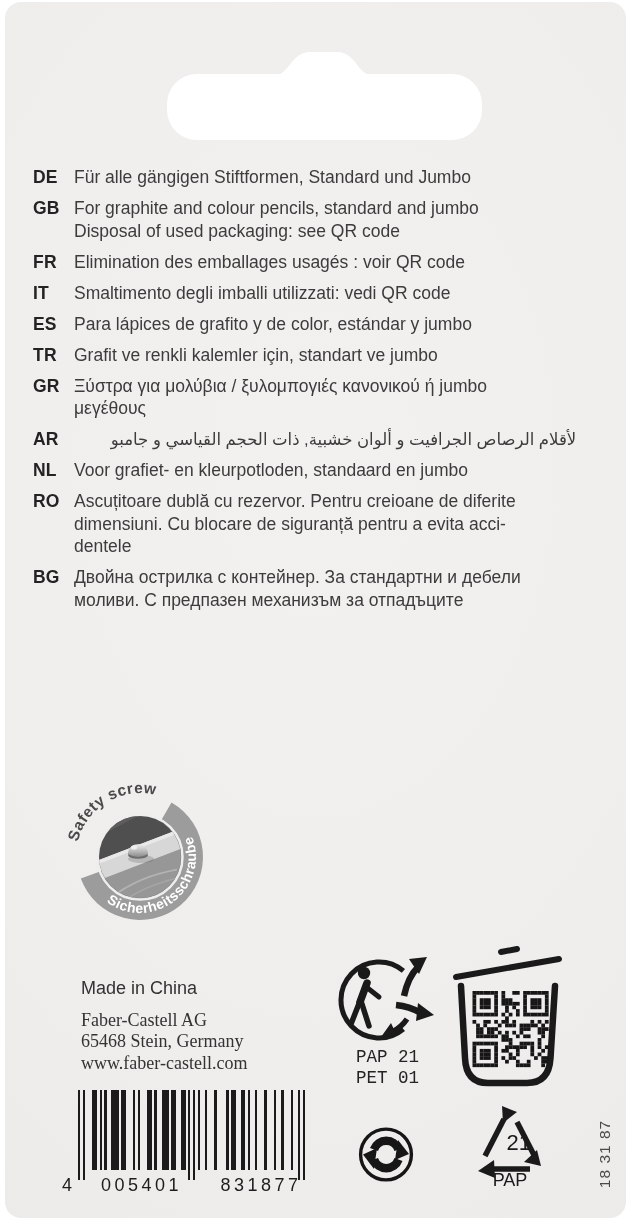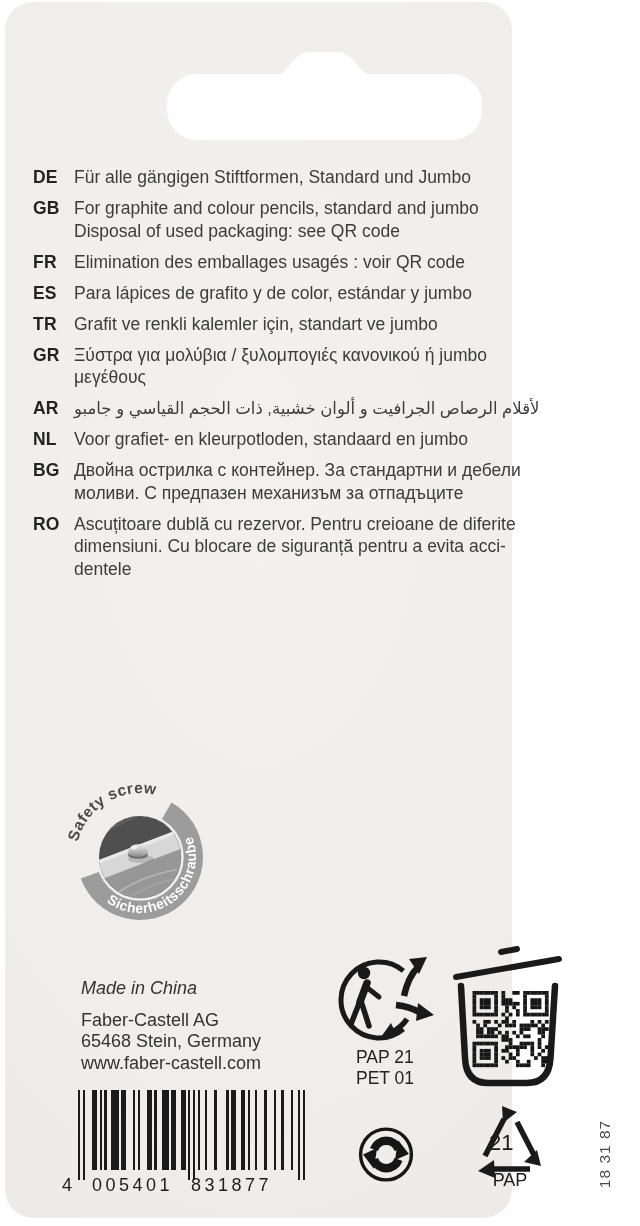--- a/index.html
+++ b/index.html
@@ -1,49 +1,49 @@
 <!DOCTYPE html>
 <html><head>
 <meta charset="utf-8">
 <style>
   html,body{margin:0;padding:0;background:#ffffff;}
   body{width:640px;height:1226px;position:relative;overflow:hidden;
        font-family:"Liberation Sans","DejaVu Sans",sans-serif;color:#3c3c3c;}
-  .card{position:absolute;left:5px;top:2px;width:507px;height:1216px;border-radius:28px;
+  .card{position:absolute;left:5px;top:2px;width:621px;height:1216px;border-radius:16px;
         background:radial-gradient(120% 90% at 50% 38%,#f2f1f0 0%,#efeeed 55%,#eae9e8 100%);}
   svg{position:absolute;overflow:visible;}
   .hang{left:150px;top:40px;width:340px;height:110px;}
   
   .langs{position:absolute;left:28px;top:164px;width:580px;}
   .lrow{display:flex;margin-bottom:8.5px;font-size:17.5px;line-height:22.5px;}
   .code{width:41px;flex:none;font-weight:700;color:#232323;letter-spacing:.2px;}
   .txt{flex:1;white-space:pre-line;color:#3c3c3c;}
-  .lrow.ar .txt{direction:rtl;text-align:left;font-size:16.5px;}
+  .lrow.ar .txt{direction:rtl;text-align:center;font-size:16.5px;}
   
   .badge{left:50px;top:770px;width:170px;height:160px;}
   .badge text{font-family:"Liberation Sans","DejaVu Sans",sans-serif;}
   
-  .origin{position:absolute;left:76px;top:976px;font-size:18px;color:#333333;font-style:italic;}
-  .addr{position:absolute;left:76px;top:1008px;font-size:18px;line-height:21.4px;color:#333333;}
-  .papcodes{position:absolute;left:351px;top:1045px;font-size:17.5px;line-height:20.5px;color:#232323;}
-  .tri-num{position:absolute;left:484px;top:1128px;width:42px;text-align:left;
+  .origin{position:absolute;left:76px;top:976px;font-size:18px;color:#333333;}
+  .addr{position:absolute;left:76px;top:1008px;font-size:18px;line-height:21.4px;color:#333333;font-family:Liberation Serif, serif;}
+  .papcodes{position:absolute;left:351px;top:1045px;font-size:17.5px;line-height:20.5px;color:#232323;font-family:Liberation Mono, monospace;}
+  .tri-num{position:absolute;left:484px;top:1128px;width:42px;text-align:right;
            font-size:22px;color:#1a1a1a;}
   .tri-mat{position:absolute;left:477px;top:1168px;width:56px;text-align:center;
            font-size:18px;color:#1a1a1a;}
   .prodcode{position:absolute;left:550px;top:1143px;width:100px;height:18px;
             transform:rotate(-90deg);text-align:center;font-size:15.5px;color:#4a4a4a;letter-spacing:1px;}
   
   .barcode{position:absolute;left:73px;top:1088px;width:228px;height:104px;}
   .bars{position:absolute;left:0;top:0;width:228px;height:90px;}
   .bar{position:absolute;top:0;height:80px;background:#1b1b1b;}
   .bar.guard{height:90px;}
   .bd{position:absolute;top:85px;font-size:18px;color:#1d1d1d;}
   .bd-first{left:-24px;width:18px;text-align:right;}
-  .bd-g1{left:14px;width:90px;text-align:left;letter-spacing:3.5px;}
-  .bd-g2{left:113px;width:90px;letter-spacing:3.5px;}
+  .bd-g1{left:14px;width:90px;text-align:right;letter-spacing:3.5px;}
+  .bd-g2{left:138px;width:90px;text-align:center;letter-spacing:3.5px;}
   .icon-ink{fill:none;stroke:#1a1a1a;}
 </style>
 </head>
 <body>
 
 <div class="card">
 
   <svg class="hang" viewBox="150 40 340 110">
     <path d="M 268 74 C 284 74 286 50 305 50 L 332 50 C 351 50 353 74 369 74 Z" fill="#ffffff"></path>
     <rect x="162" y="72" width="315" height="66" rx="30" fill="#ffffff"></rect>
@@ -57,50 +57,54 @@
     <div class="lrow">
         <span class="code">GB</span>
         <span class="txt">For graphite and colour pencils, standard and jumbo
 Disposal of used packaging: see QR code</span>
       </div>
     <div class="lrow">
         <span class="code">FR</span>
         <span class="txt">Elimination des emballages usagés : voir QR code</span>
       </div>
     <div class="lrow">
+        <span class="code">IT</span>
+        <span class="txt">Smaltimento degli imballi utilizzati: vedi QR code</span>
+      </div>
+    <div class="lrow">
         <span class="code">ES</span>
         <span class="txt">Para lápices de grafito y de color, estándar y jumbo</span>
       </div>
     <div class="lrow">
         <span class="code">TR</span>
         <span class="txt">Grafit ve renkli kalemler için, standart ve jumbo</span>
       </div>
     <div class="lrow">
         <span class="code">GR</span>
         <span class="txt">Ξύστρα για μολύβια / ξυλομπογιές κανονικού ή jumbo
 μεγέθους</span>
       </div>
     <div class="lrow ar">
         <span class="code">AR</span>
         <span class="txt">لأقلام الرصاص الجرافيت و ألوان خشبية, ذات الحجم القياسي و جامبو</span>
       </div>
     <div class="lrow">
         <span class="code">NL</span>
         <span class="txt">Voor grafiet- en kleurpotloden, standaard en jumbo</span>
-      </div>
-    <div class="lrow">
-        <span class="code">BG</span>
-        <span class="txt">Двойна острилка с контейнер. За стандартни и дебели
-моливи. С предпазен механизъм за отпадъците</span>
       </div>
     <div class="lrow">
         <span class="code">RO</span>
         <span class="txt">Ascuțitoare dublă cu rezervor. Pentru creioane de diferite
 dimensiuni. Cu blocare de siguranță pentru a evita acci-
 dentele</span>
+      </div>
+    <div class="lrow">
+        <span class="code">BG</span>
+        <span class="txt">Двойна острилка с контейнер. За стандартни и дебели
+моливи. С предпазен механизъм за отпадъците</span>
       </div>
   </div>
 
   <svg class="badge" viewBox="50 770 170 160">
     <defs>
       <clipPath id="pc">
           <circle cx="135" cy="855" r="41"></circle>
         </clipPath>
       <linearGradient id="mg" x1="0" y1="0" x2="0" y2="1">
         <stop offset="0" stop-color="#ededed"></stop>

